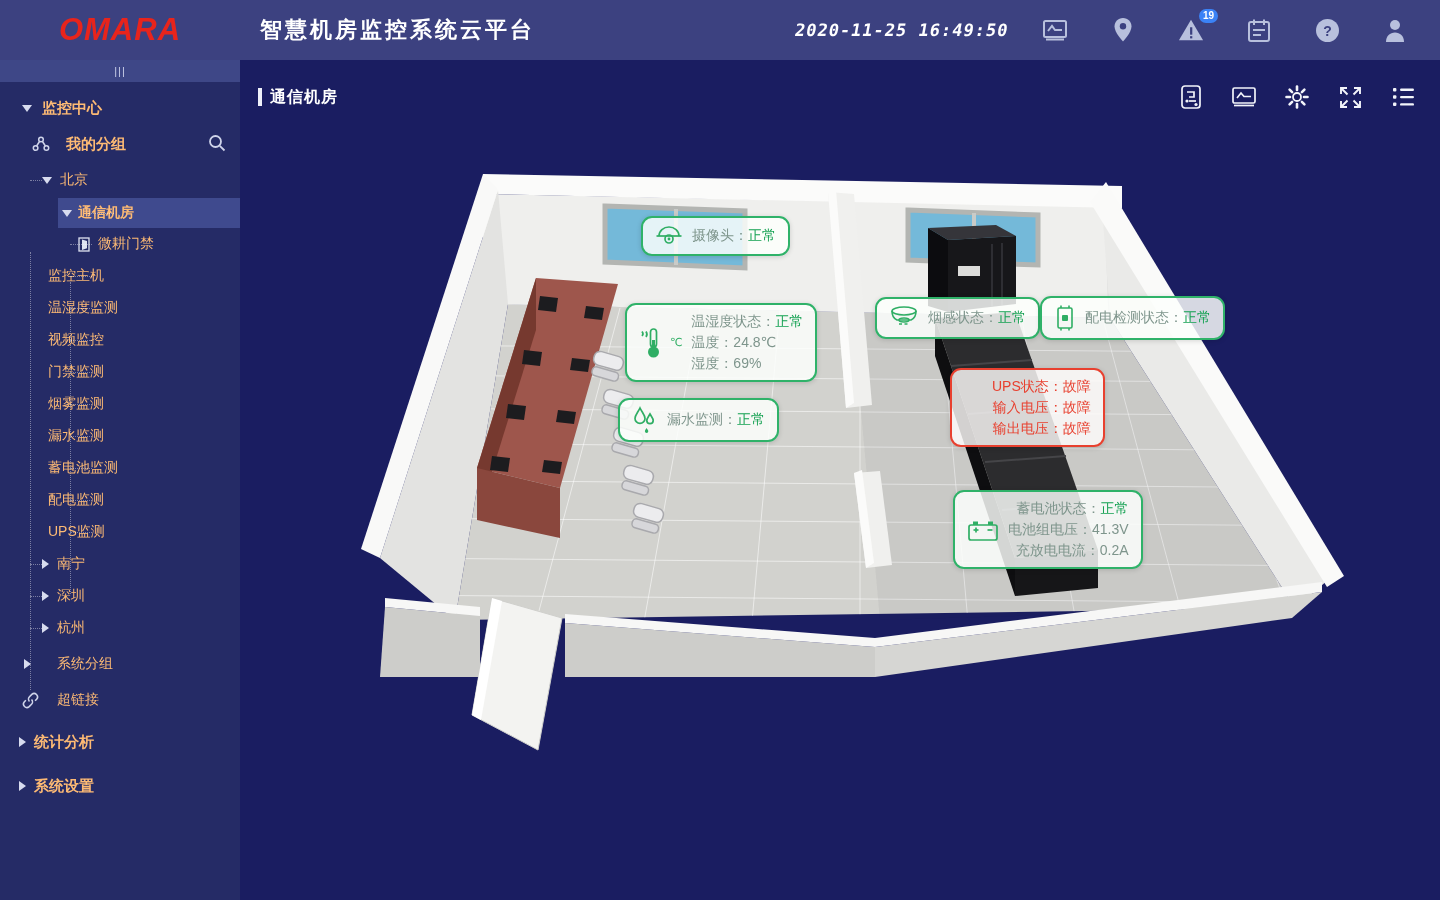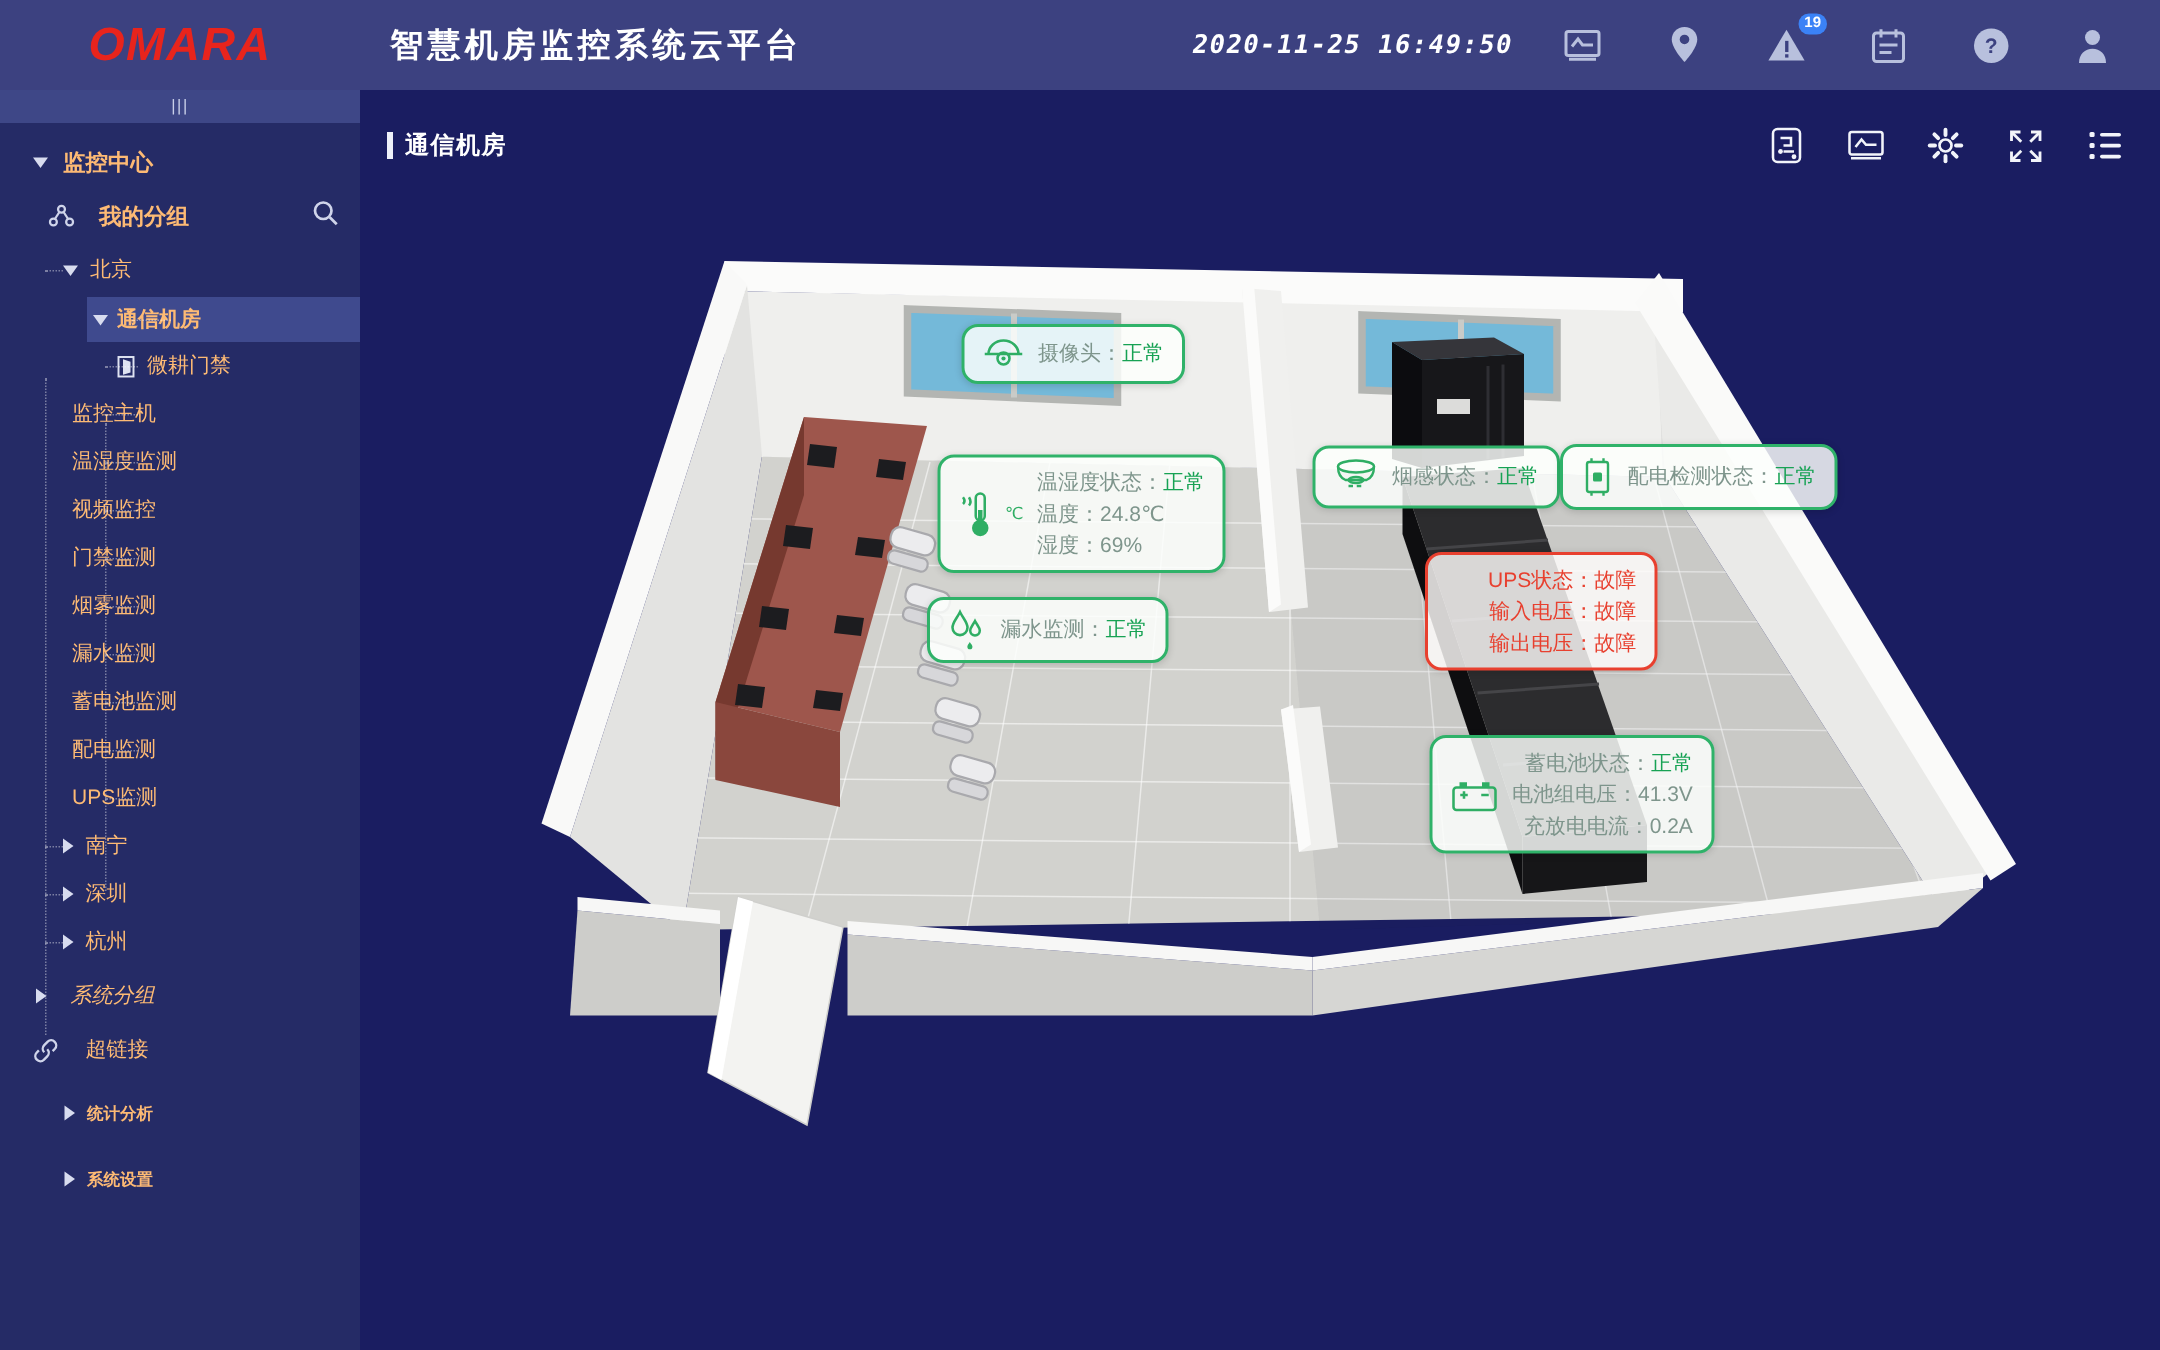--- a/index.html
+++ b/index.html
@@ -28,24 +28,24 @@
   .r-root { height:36px; margin-top:8px; font-size:15px; font-weight:bold; padding-left:22px; gap:10px; }
   .r-mygroup { height:36px; padding-left:32px; font-size:15px; font-weight:bold; }
   .r-mygroup .lbl { margin-left:16px; }
   .r-mygroup .search { margin-left:auto; margin-right:14px; }
   .r-city { height:32px; padding-left:42px; gap:8px; }
   .r-city.first { height:36px; }
   .r-room { height:30px; margin-left:58px; background:#3f4a8e; padding-left:4px; gap:6px; font-weight:bold; }
   .r-leaf { height:32px; padding-left:48px; }
   .r-leaf.withicon { padding-left:78px; gap:7px; }
   .r-sys { height:36px; margin-top:2px; padding-left:24px; }
-  .r-sys .lbl { margin-left:16px;font-style:italic; }
+  .r-sys .lbl { margin-left:26px; }
   .r-link { height:36px; padding-left:22px; }
   .r-link .lbl { margin-left:18px; }
-  .r-bottom { height:40px; margin-top:4px; padding-left:43px; gap:8px; font-size:11px; font-weight:bold; }
+  .r-bottom { height:40px; margin-top:4px; padding-left:19px; gap:8px; font-size:15px; font-weight:bold; }
   .vline { position:absolute; width:0; border-left:1px dotted rgba(255,255,255,0.4); }
   .vline.l1 { left:30px; top:192px; height:438px; }
   .vline.l2 { left:70px; top:222px; height:312px; }
   .conn::before { content:""; position:absolute; top:50%; border-top:1px dotted rgba(255,255,255,0.4); }
   .conn.c1::before { left:30px; width:12px; }
   .conn.c2::before { left:70px; width:22px; }
   .conn.croom::before { left:30px; width:26px; }
 
   
   .main { position:absolute; left:240px; top:60px; width:1200px; height:840px; background:#1a1d61; }

